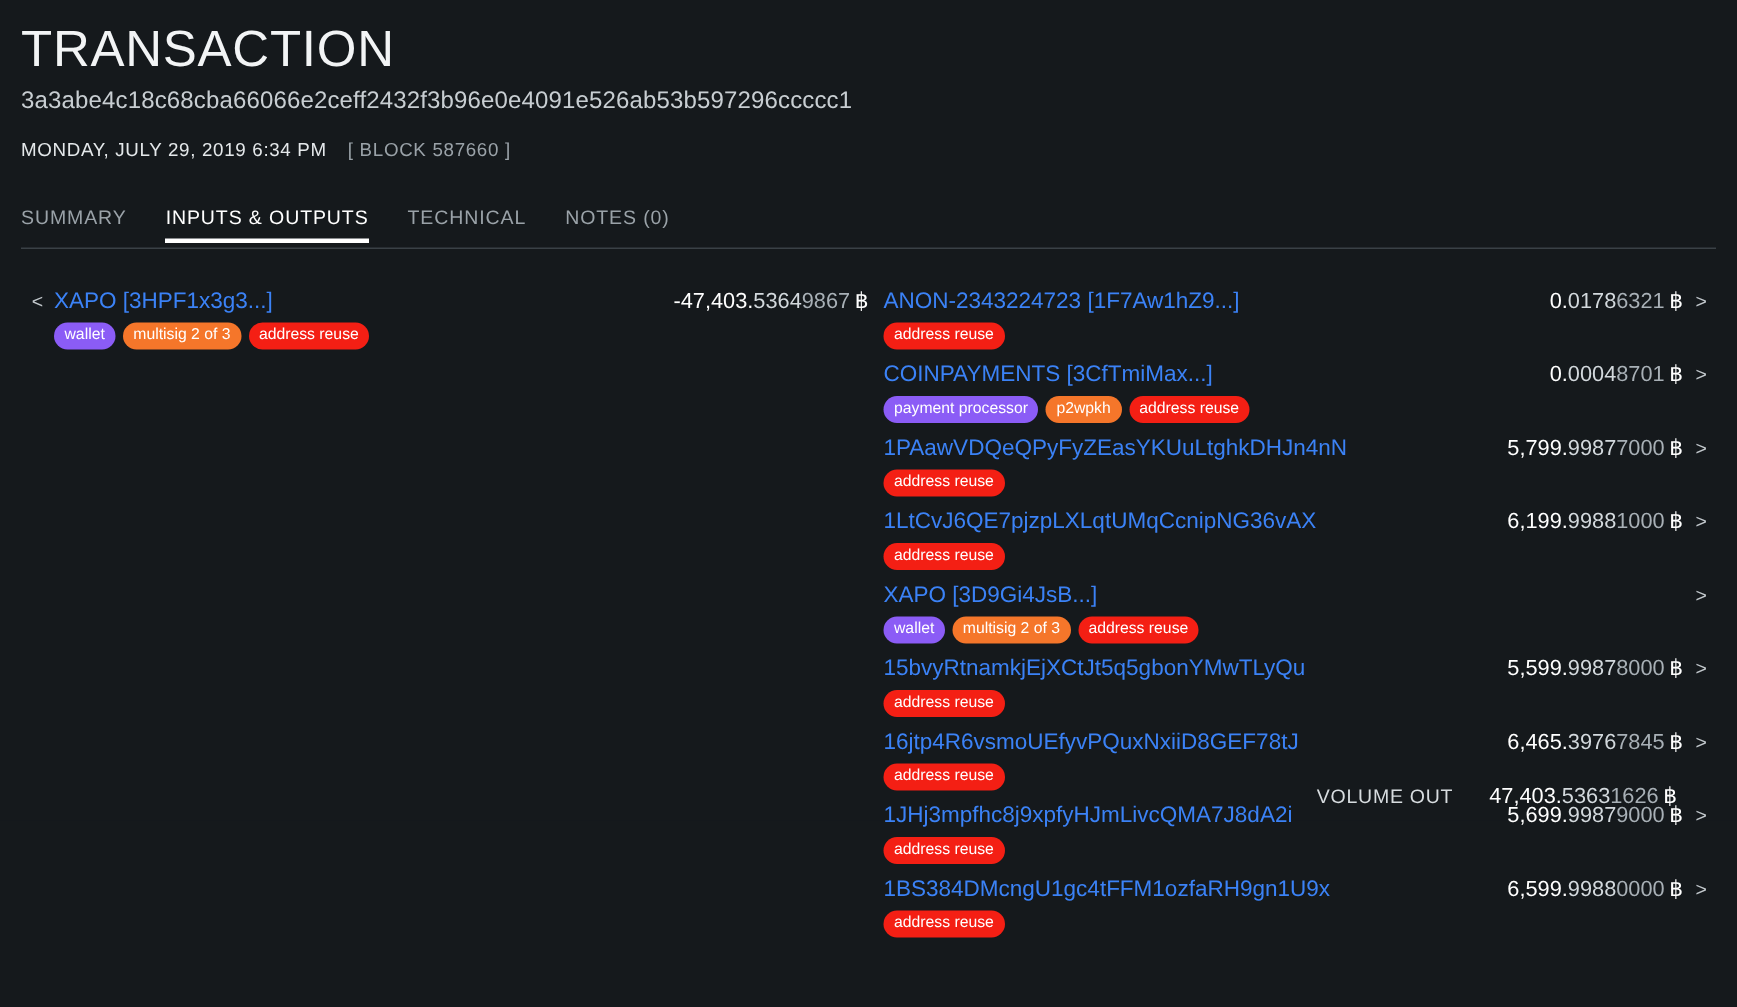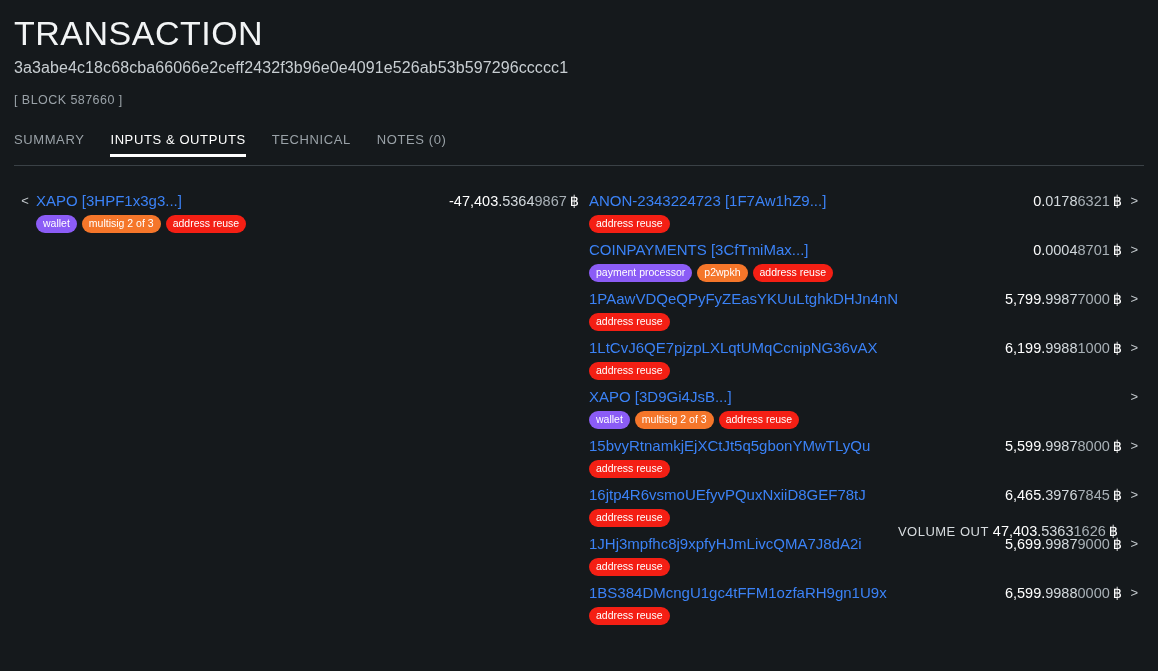--- a/index.html
+++ b/index.html
@@ -50,21 +50,21 @@
     gap: 14px;
   }
   .tx-meta .block {
     color: #9aa2a8;
   }
 
   
   .tabs {
     margin-top: 24px;
     display: flex;
-    align-items: flex-start;
+    align-items: center;
     gap: 26px;
     position: relative;
     border-bottom: 1px solid #3a4146;
     height: 34px;
   }
   .tab {
     font-size: 13px;
     letter-spacing: 0.6px;
     color: #9aa2a8;
     padding-bottom: 9px;
@@ -167,41 +167,42 @@
   .tag.orange { background: #f5762a; }
   .tag.red    { background: #f41f14; }
 
   
   .footer {
     position: absolute;
     right: 14px;
     bottom: 8px;
     display: flex;
     align-items: center;
-    gap: 4px;
+    gap: 24px;
     padding-right: 26px;
   }
   .footer-label {
     font-size: 13px;
     letter-spacing: 0.5px;
     color: #d7dcdf;
   }
   .footer-amount {
     font-size: 14.5px;
   }
 </style>
 </head>
 <body>
 
 <div class="page">
 
   <div>
     <div class="tx-title">TRANSACTION</div>
     <div class="tx-hash">3a3abe4c18c68cba66066e2ceff2432f3b96e0e4091e526ab53b597296ccccc1</div>
     <div class="tx-meta">
+      <span>MONDAY, JULY 29, 2019 6:34 PM</span>
       <span class="block">[ BLOCK 587660 ]</span>
     </div>
   </div>
 
   <div class="tabs" id="tab-bar">
       <div class="tab">SUMMARY</div>
       <div class="tab active">INPUTS &amp; OUTPUTS</div>
       <div class="tab">TECHNICAL</div>
       <div class="tab">NOTES (0)</div>
     </div>

